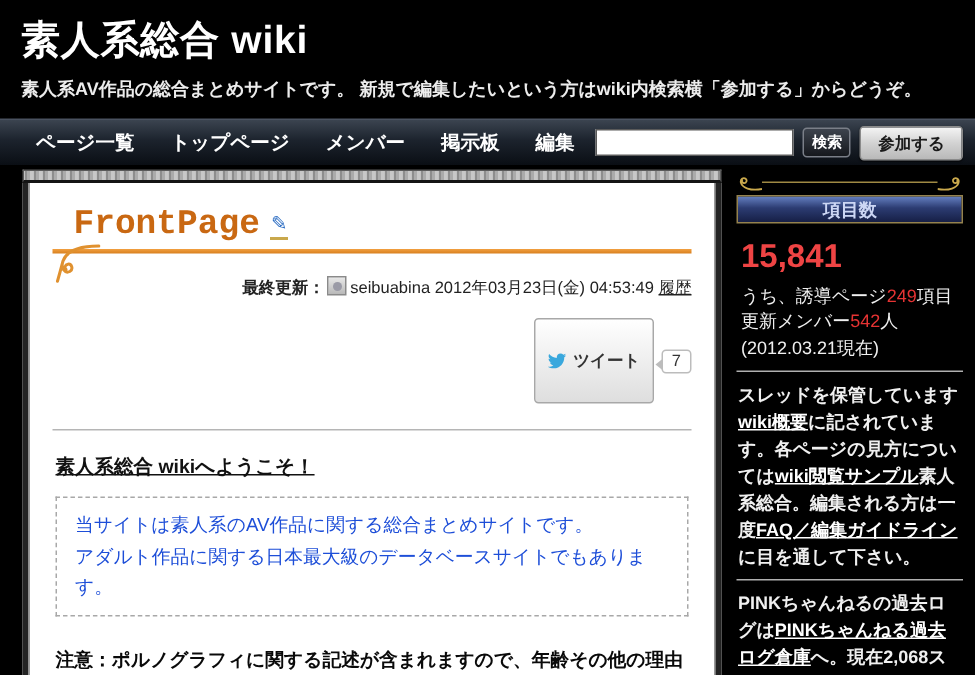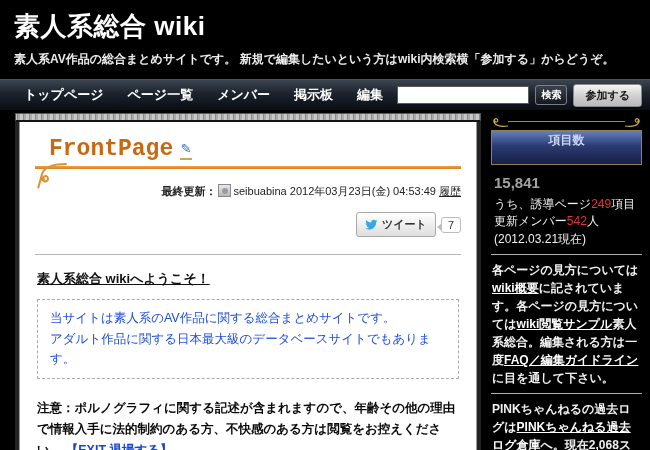--- a/index.html
+++ b/index.html
@@ -71,21 +71,21 @@
     position:relative;
   }
   .user-icon::after { content:""; position:absolute; left:3px; top:3px; width:6px; height:6px;
     border-radius:50%; background:#9a9aa6; }
   .history-link { color:#222; text-decoration:underline; cursor:pointer; }
 
   .tweet-row { display:flex; justify-content:flex-end; align-items:center; gap:5px; margin-top:13px; }
   .tweet-btn {
     display:inline-flex; align-items:center; gap:4px;
     background:linear-gradient(#ffffff,#dedede); border:1px solid #a8a8a8; border-radius:3px;
-    padding:4px 8px; font-size:11px; font-weight:bold; color:#333; cursor:pointer;
+    padding:20px 8px; font-size:11px; font-weight:bold; color:#333; cursor:pointer;
   }
   .tweet-count {
     position:relative; border:1px solid #bcbcbc; border-radius:3px; background:#fff;
     font-size:11px; color:#333; padding:1px 6px; cursor:pointer;
   }
   .tweet-count::before {
     content:""; position:absolute; left:-5px; top:5px;
     border-top:4px solid transparent; border-bottom:4px solid transparent;
     border-right:5px solid #bcbcbc;
   }
@@ -97,44 +97,44 @@
     font-size:12.5px; color:#1d4ed8; line-height:1.65;
   }
   .notice-par { font-size:12.5px; font-weight:bold; color:#0a0a0a; line-height:1.7; margin:19px 2px 13px 2px; }
   .exit-link { color:#1947cc; cursor:pointer; }
 
   
   .sidebar { width:157px; margin-left:7px; color:#f0f0f0; position:relative; padding:4px 3px 0 3px; }
   .ornament { display:flex; align-items:flex-start; height:13px; margin:0 1px; }
   .orn-line { flex:1; border-top:1px solid #a08a44; margin-top:4px; }
   .bar-header {
-    height:35px; line-height:19px; text-align:center;
+    height:19px; line-height:19px; text-align:center;
     background:linear-gradient(#647fc0,#2c3c72 45%,#161f46);
     border:1px solid #94824e;
     font-size:12px; font-weight:bold; color:#ccd6f4;
   }
-  .item-count { color:#a3a3a3; font-size:15px; font-weight:bold; margin:9px 0 5px 3px; }
+  .item-count { color:#ef4444; font-size:22px; font-weight:bold; margin:9px 0 5px 3px; }
   .sb-line { font-size:12px; font-weight:normal; line-height:1.45; margin-left:3px; }
   .red-num { color:#e63333; }
   .sb-hr { border:none; border-top:1px solid #b0b0b0; margin:6px 0; }
   .sb-par { font-size:12px; font-weight:bold; line-height:1.5; margin:2px 0 2px 1px; }
   .sb-link { color:#fff; text-decoration:underline; cursor:pointer; }
 </style>
 </head>
 <body>
 
 <div class="site-header">
   <div class="site-title">素人系総合 wiki</div>
   <div class="site-subtitle">素人系AV作品の総合まとめサイトです。 新規で編集したいという方はwiki内検索横「参加する」からどうぞ。</div>
 </div>
 
 <div class="navbar">
   <div class="nav-items">
+    <span class="nav-item">ページ一覧</span>
     <span class="nav-item">トップページ</span>
-    <span class="nav-item">ページ一覧</span>
     <span class="nav-item">メンバー</span>
     <span class="nav-item">掲示板</span>
     <span class="nav-item">編集</span>
   </div>
   <div class="nav-right">
     <input class="search-input" type="text" value="" style="">
     <button class="search-btn">検索</button>
     <button class="join-btn">参加する</button>
   </div>
 </div>
@@ -204,20 +204,20 @@
     <div class="bar-header">項目数</div>
 
     <div class="item-count">15,841</div>
 
     <div class="sb-line"><span>うち、誘導ページ</span><span class="red-num">249</span><span>項目</span></div>
     <div class="sb-line"><span>更新メンバー</span><span class="red-num">542</span><span>人</span></div>
     <div class="sb-line">(2012.03.21現在)</div>
 
     <hr class="sb-hr">
 
-    <div class="sb-par"><span>各ページの見方については</span><span class="sb-link">wiki概要</span><span>に記されています。各ページの見方については</span><span class="sb-link">wiki閲覧サンプル</span><span>素人系総合。編集される方は一度</span><span class="sb-link">FAQ／編集ガイドライン</span><span>に目を通して下さい。</span></div>
+    <div class="sb-par"><span>スレッドを保管しています</span><span class="sb-link">wiki概要</span><span>に記されています。各ページの見方については</span><span class="sb-link">wiki閲覧サンプル</span><span>素人系総合。編集される方は一度</span><span class="sb-link">FAQ／編集ガイドライン</span><span>に目を通して下さい。</span></div>
 
     <hr class="sb-hr">
 
     <div class="sb-par"><span>PINKちゃんねるの過去ログは</span><span class="sb-link">PINKちゃんねる過去ログ倉庫</span><span>へ。現在</span><b>2,068</b><span>スレッドを保管しています。レスポップアップに対応していますのでご活用下さい。</span></div>
 
   </div>
 </div>
 
 </body></html>

